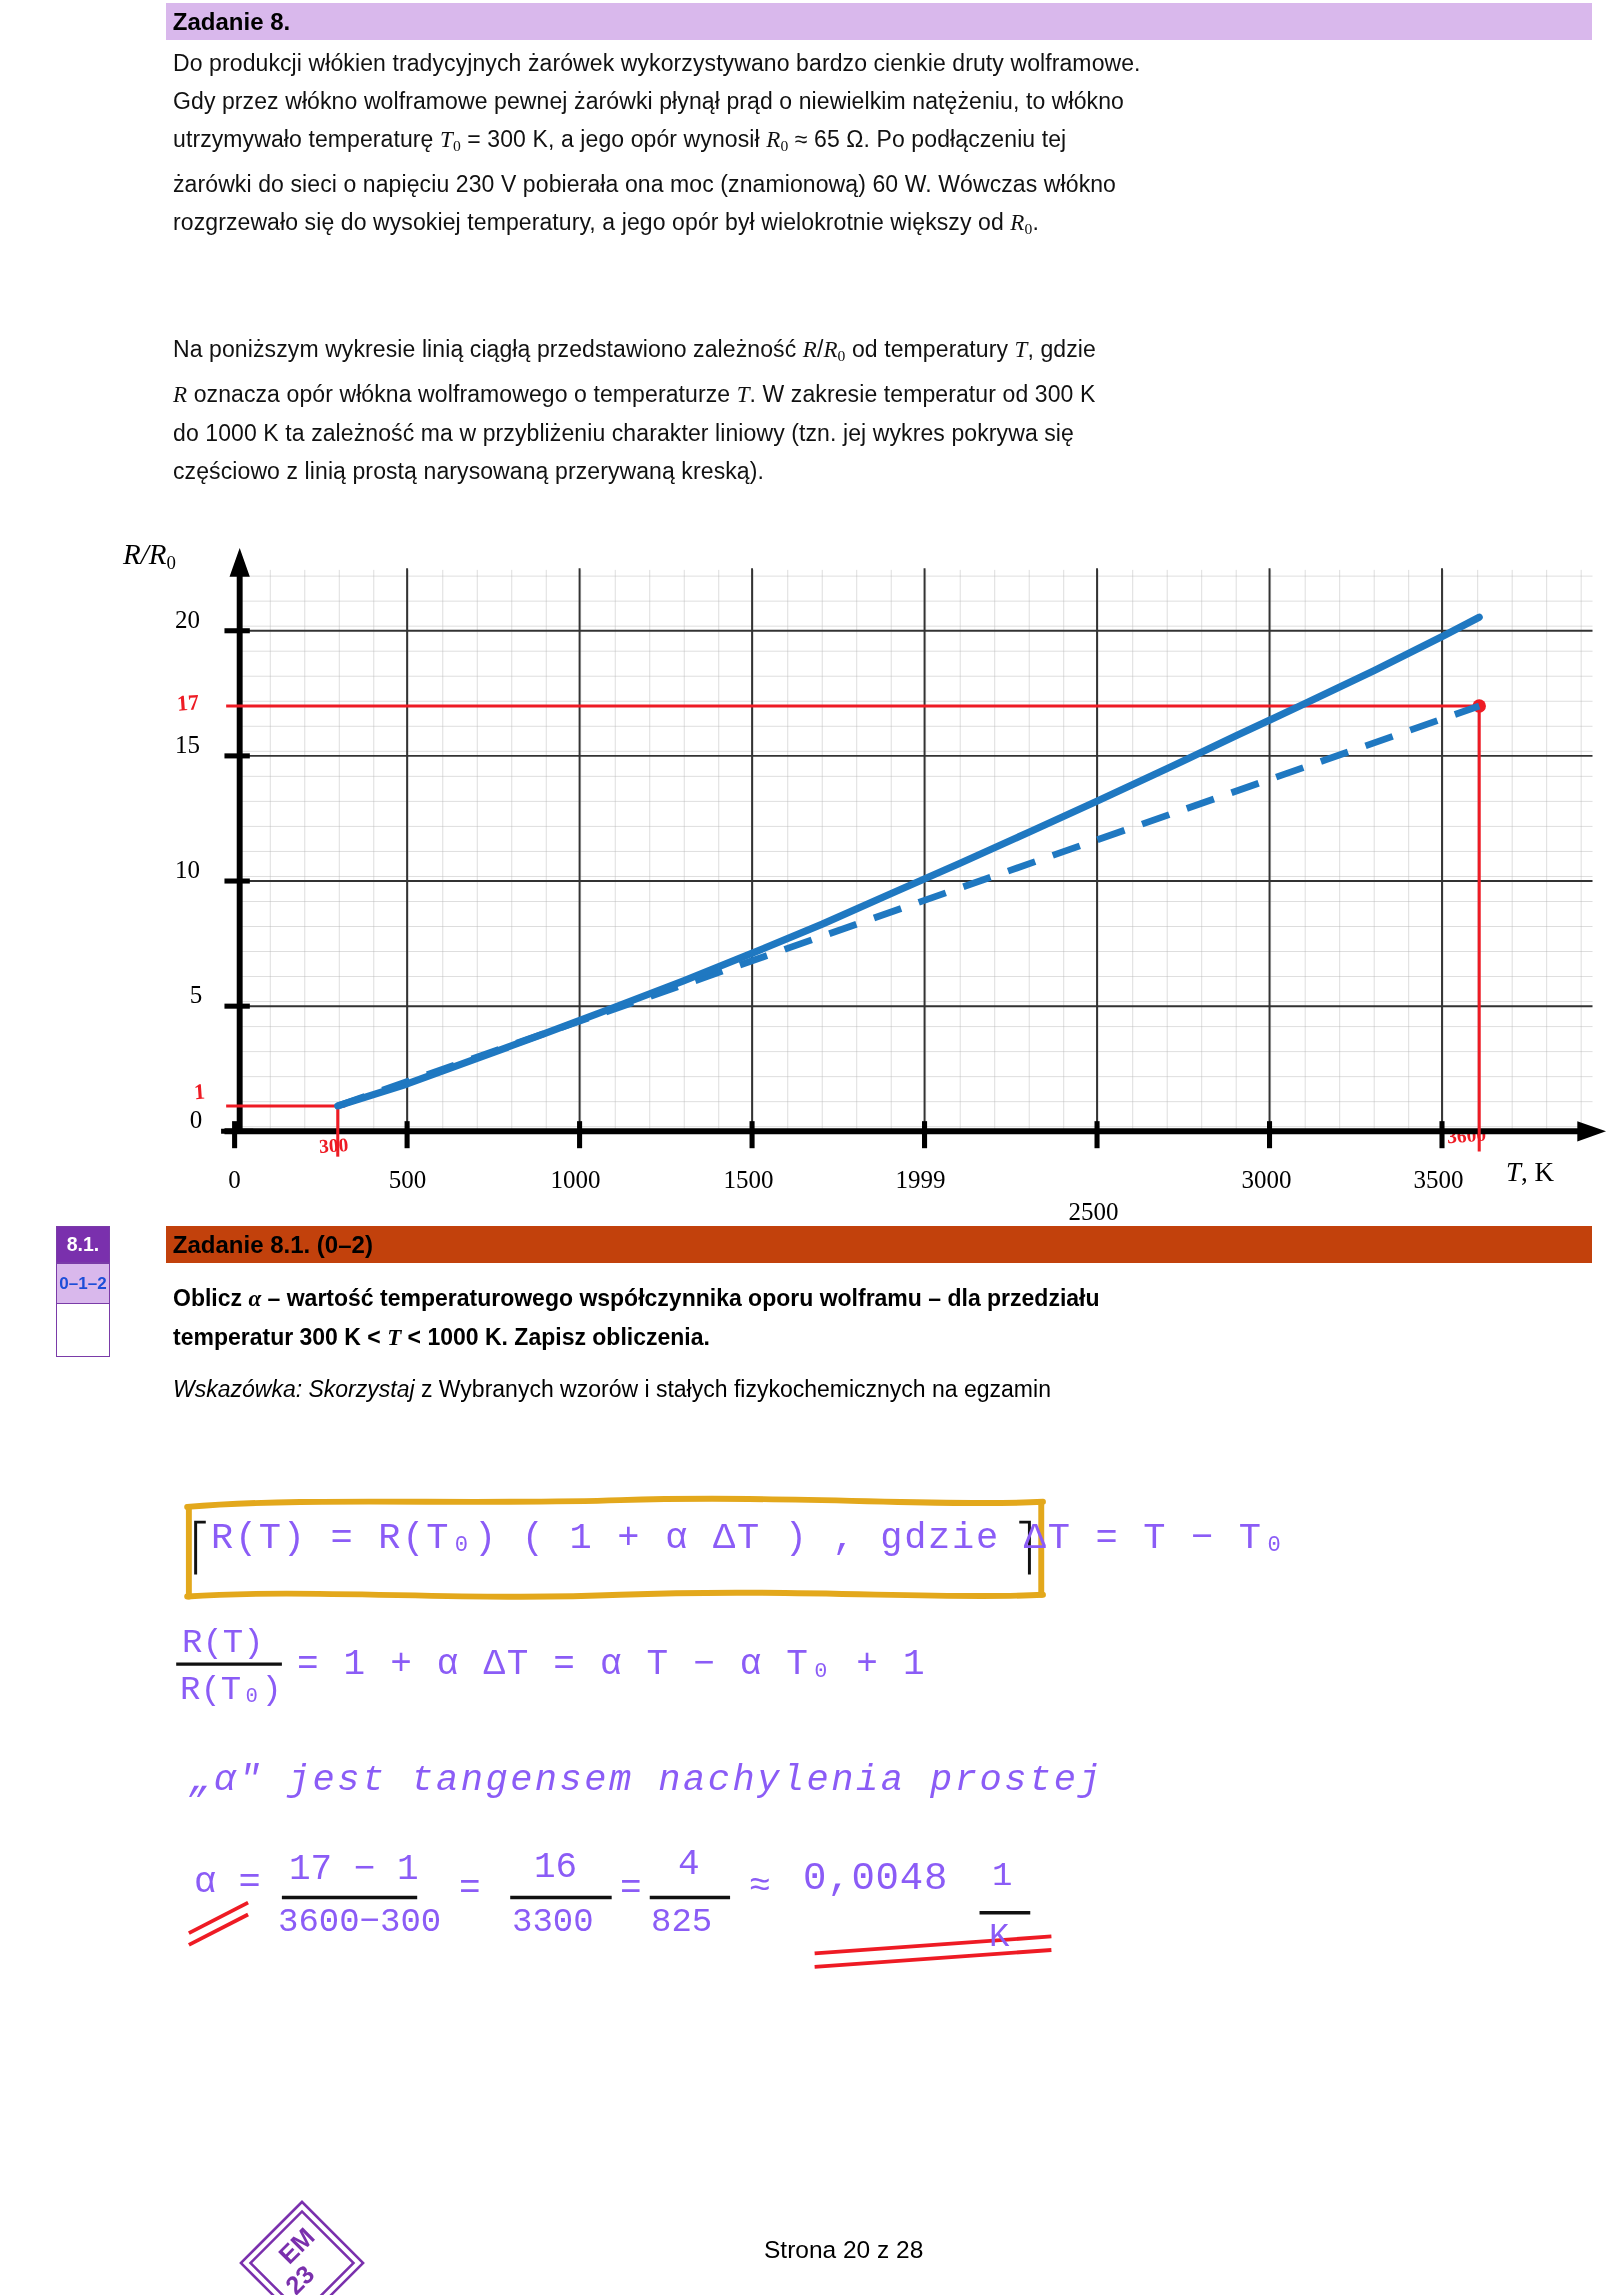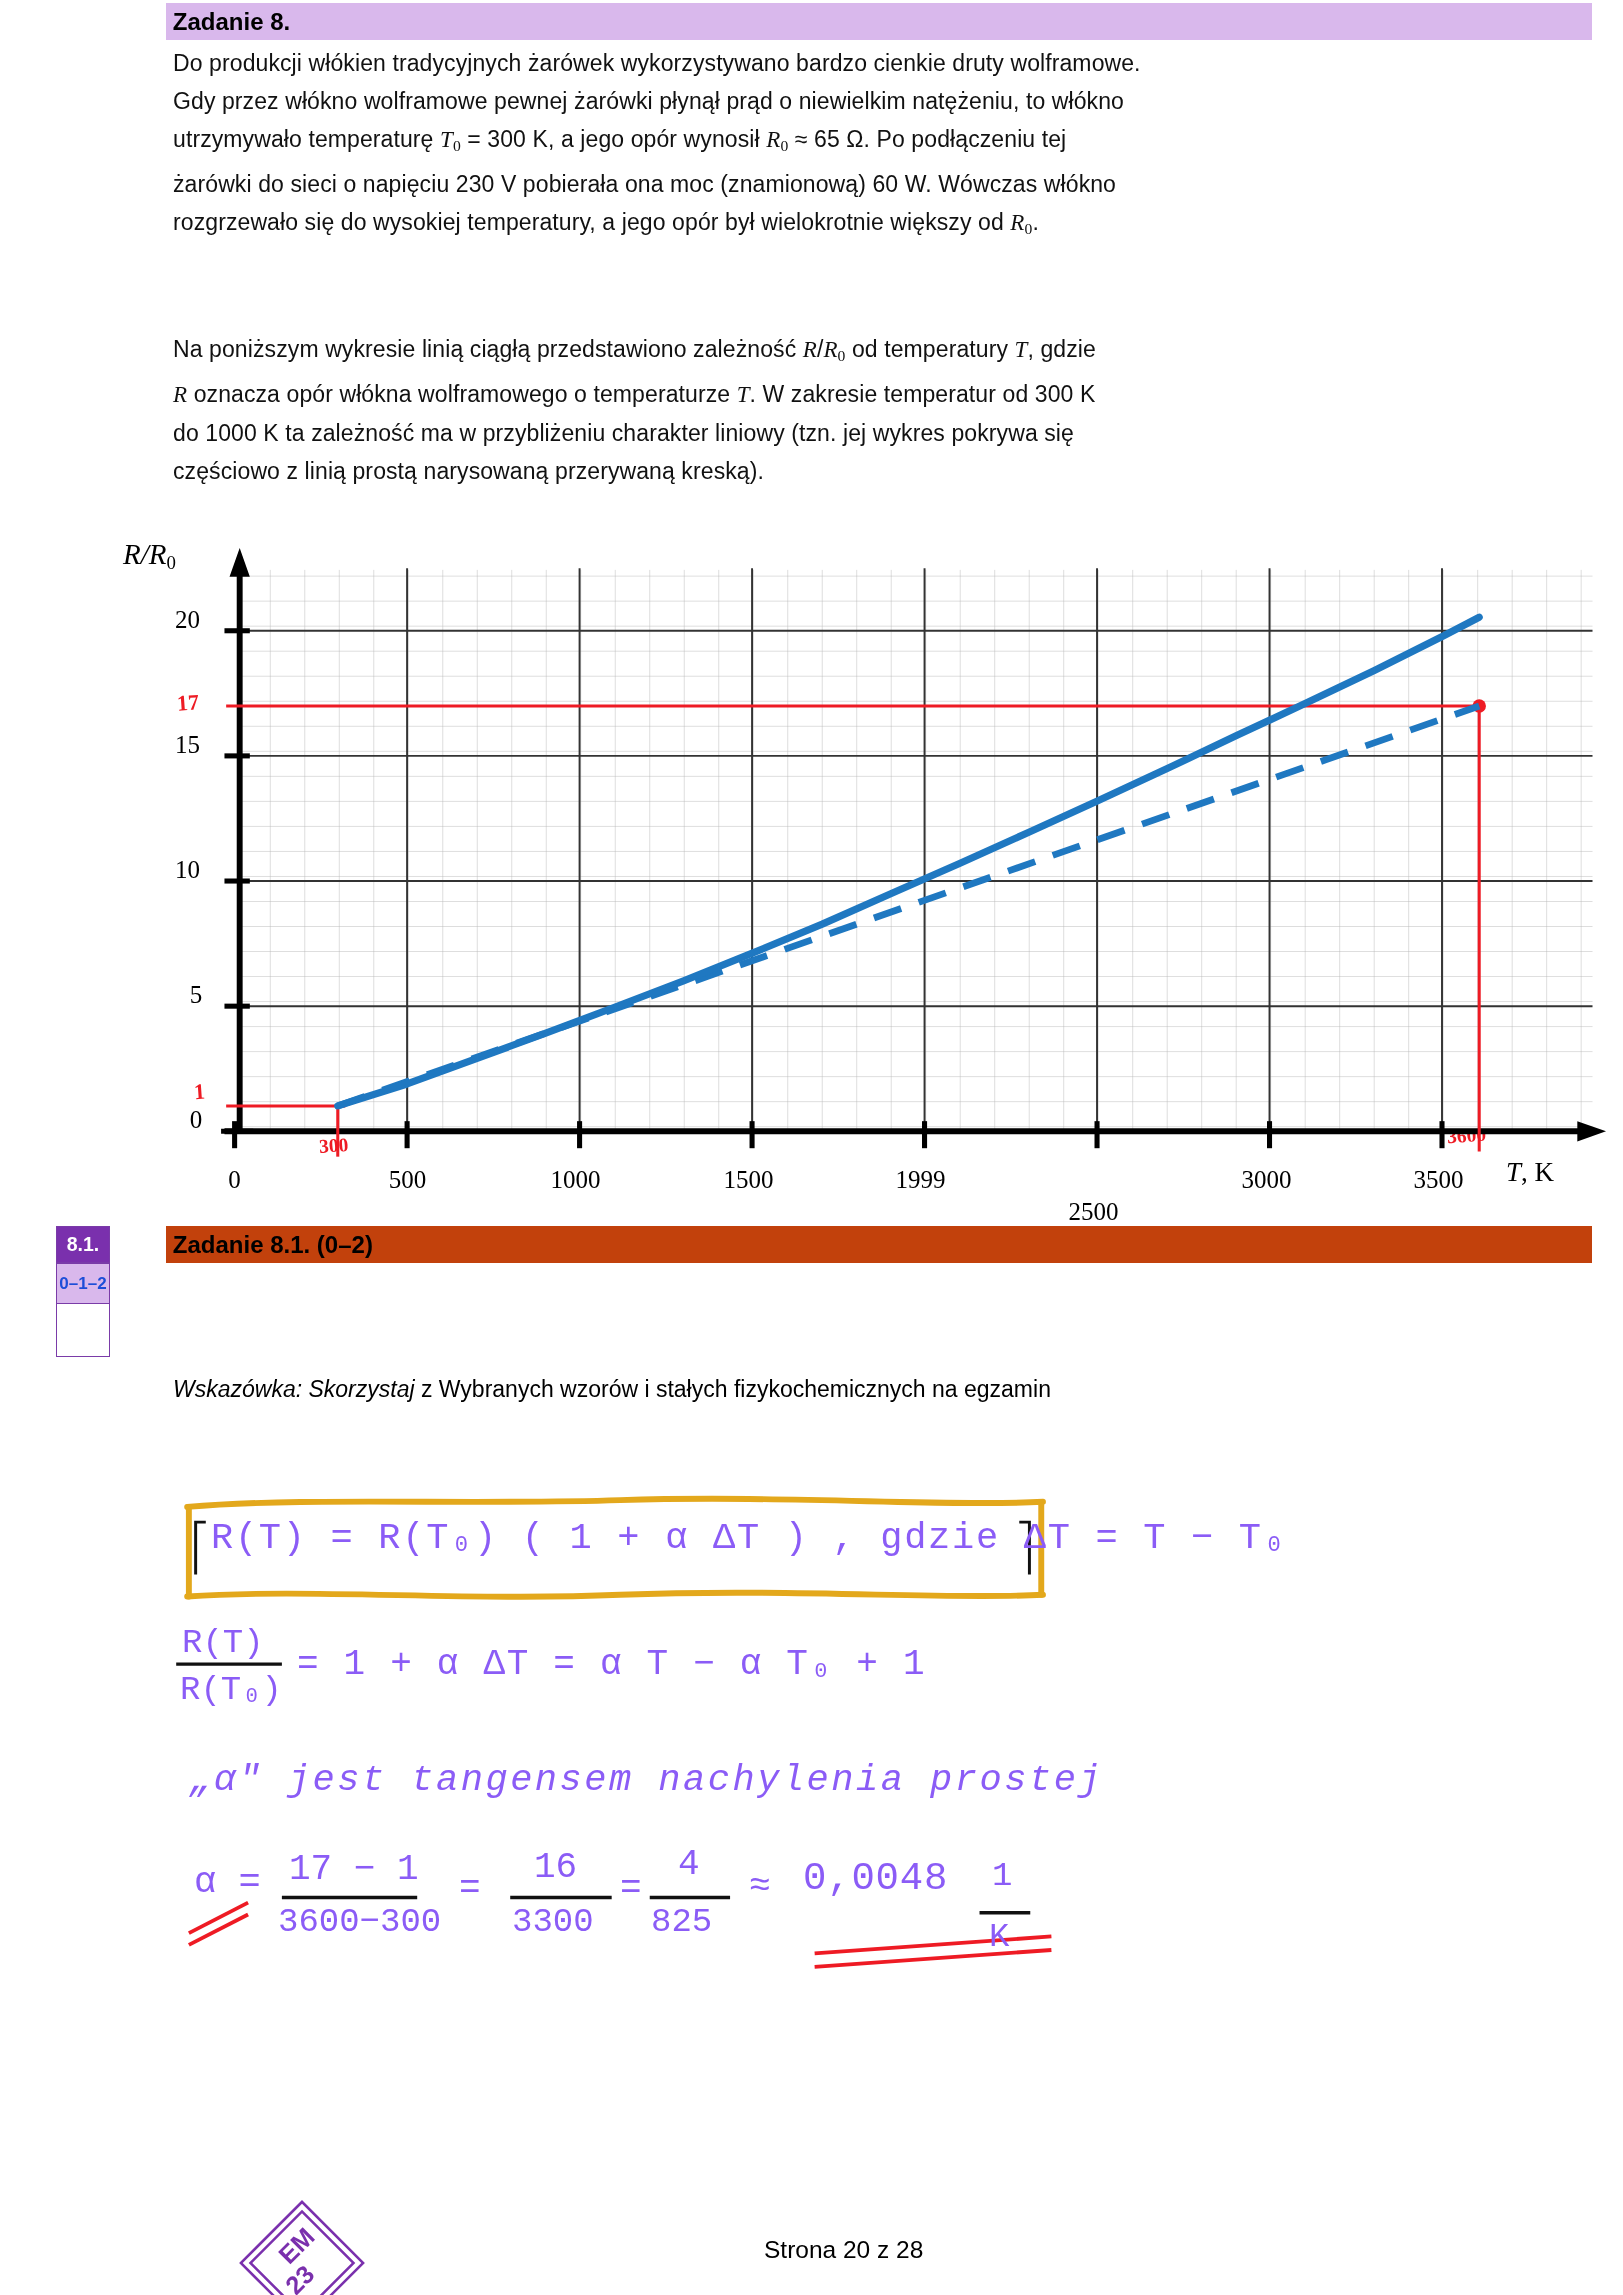--- a/index.html
+++ b/index.html
@@ -219,20 +219,24 @@
   </div>
   <div class="mark-box mark-mid" style="left:28px;top:1263px;width:54px;height:41px;font-size:17px;">
     <span>0–1–2</span>
   </div>
   <div class="mark-box mark-bot" style="left:28px;top:1303px;width:54px;height:54px;"></div>
 
   <div class="task-head" style="left:138px;top:1226px;width:1419px;height:37px;">
     <span>Zadanie 8.1. (0–2)</span>
   </div>
 
+  <div class="task-q" style="left:145px;top:1279px;width:1421px;">
+    <div>Oblicz <span class="ser it">α</span> – wartość temperaturowego współczynnika oporu wolframu – dla przedziału</div>
+    <div>temperatur 300 K &lt; <span class="ser it">T</span> &lt; 1000 K. Zapisz obliczenia.</div>
+  </div>
 
   <div class="task-hint" style="left:145px;top:1370px;width:1421px;">
     <div><i>Wskazówka:</i> <i>Skorzystaj</i> z Wybranych wzorów i stałych fizykochemicznych na egzamin</div>
   </div>
 
   <div style="position:absolute;left:0;top:0;width:1624px;height:2295px;pointer-events:none;">
 
     <svg width="1624" height="2295" style="position:absolute;left:0;top:0;" viewBox="0 0 1920 2714">
 
       <path d="M 188,1782 C 330,1770 520,1780 700,1774 C 900,1768 1080,1782 1200,1776" fill="none" stroke="#e3a81c" stroke-width="7" stroke-linecap="round"></path>

